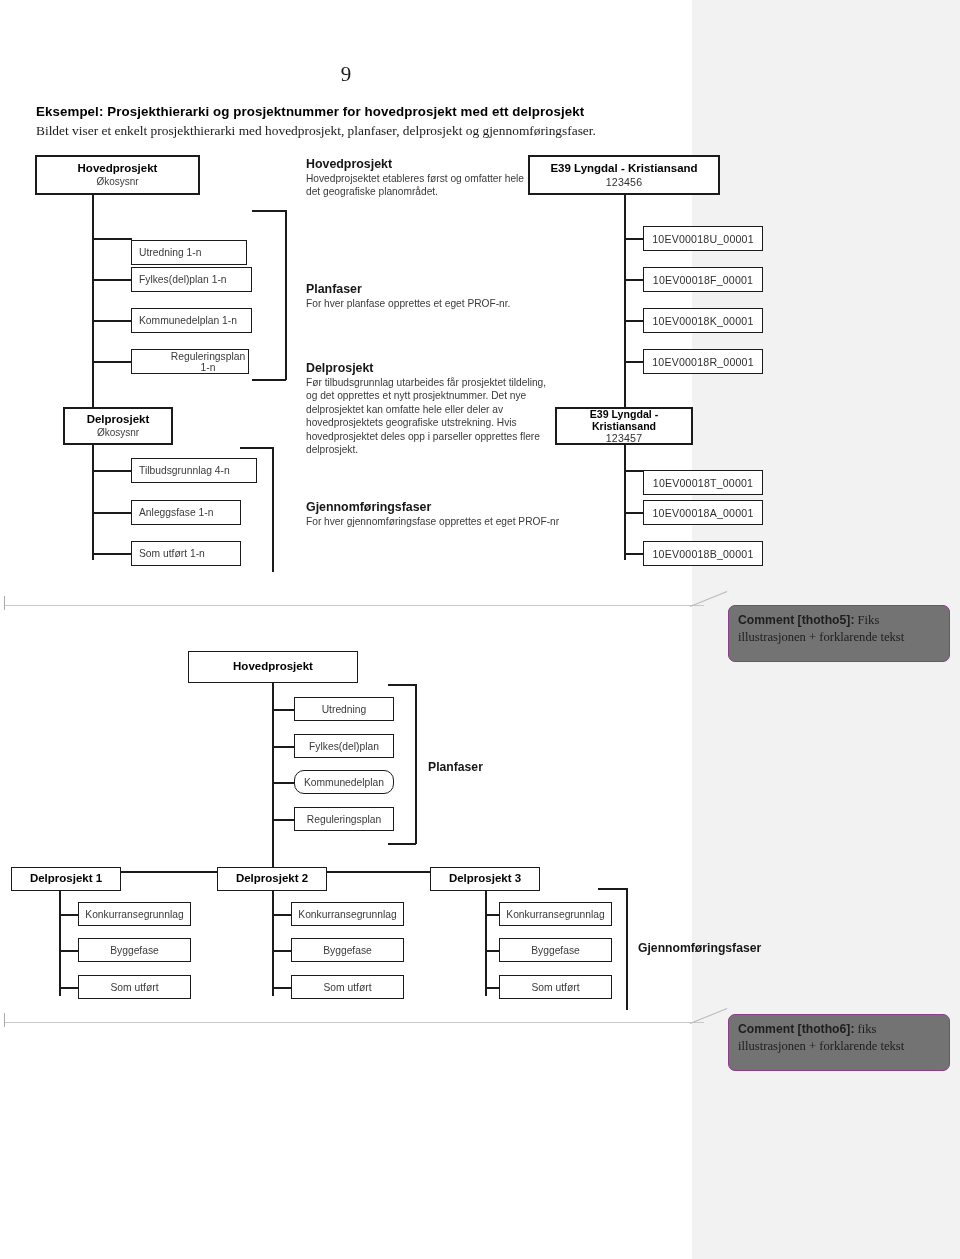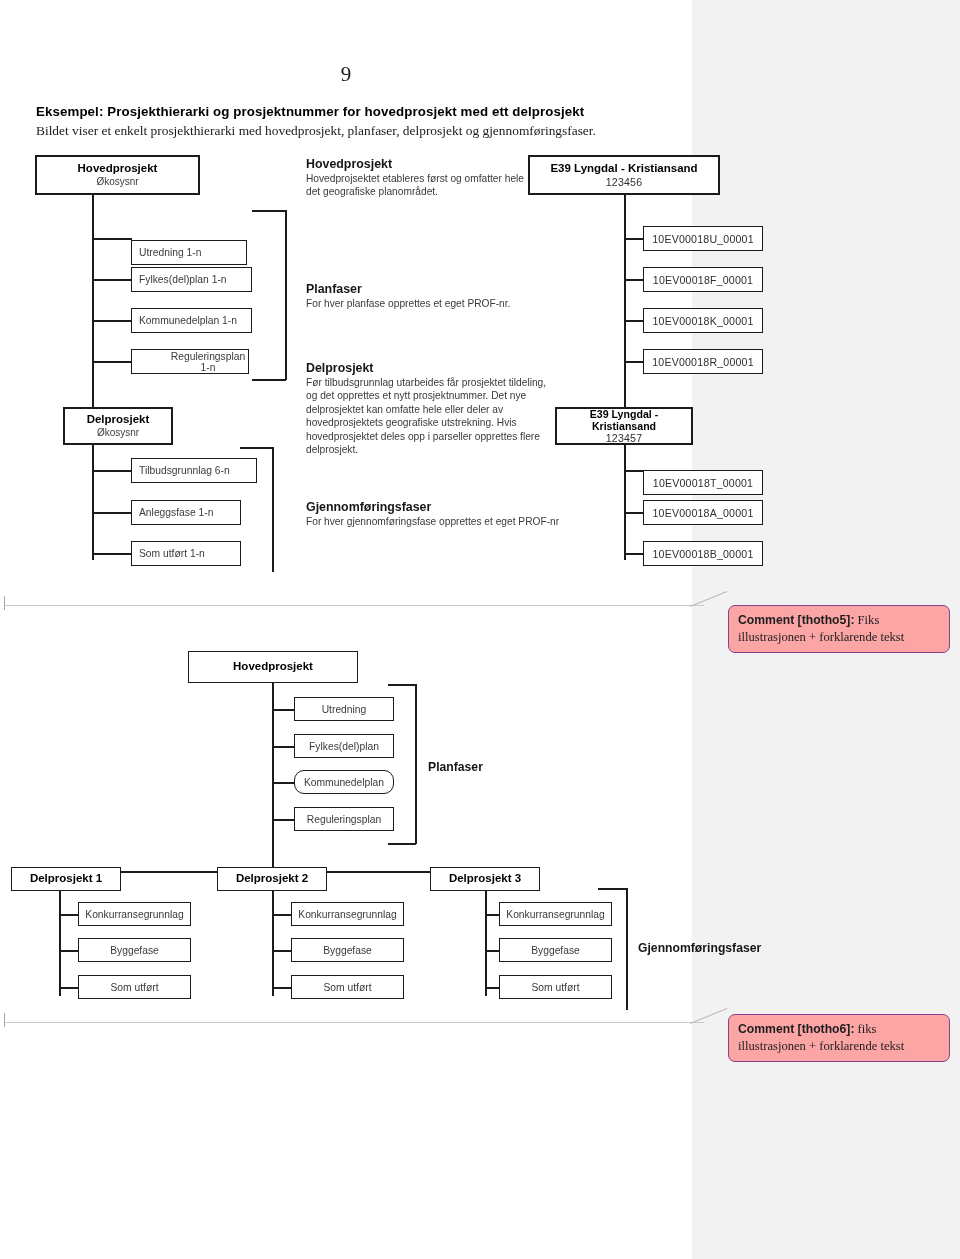--- a/index.html
+++ b/index.html
@@ -56,22 +56,22 @@
   .exp p{margin:0;font-size:10.2px;line-height:1.32;color:#3a3a3a;}
 
   .grp-label{position:absolute;font-size:12.2px;font-weight:bold;color:#161616;}
 
   
   .comment-sep{position:absolute;height:1px;background:#c9c9c9;}
   .comment-tick{position:absolute;width:1px;background:#a9a9a9;}
   .comment-lead{position:absolute;height:1px;background:#b9b9b9;transform-origin:left center;}
   .comment-box{
     position:absolute;box-sizing:border-box;
-    background:#fca5a5;border:1px solid #8a3f8a;border-radius:7px;
-    padding:6px 9px 7px 9px;
+    background:#737373;border:1px solid #8a3f8a;border-radius:7px;
+    padding:6px 9px 16px 9px;
     font-family:"Liberation Serif", serif;font-size:12.6px;line-height:1.3;color:#1d1d1d;
   }
   .comment-box b{font-family:"Liberation Sans", sans-serif;font-size:12.2px;}
 </style>
 </head>
 <body>
 
 <div class="page-content"></div>
 <div class="page-right-margin"></div>
 
@@ -109,21 +109,21 @@
   <div class="hline thin" style="left:252px;top:210px;width:34px;"></div>
   <div class="hline thin" style="left:252px;top:379px;width:34px;"></div>
 
   <div class="nbox" style="left:63px;top:407px;width:110px;height:38px;">
     <div class="t1">Delprosjekt</div>
     <div class="t2">Økosysnr</div>
   </div>
   <div class="vline" style="left:92px;top:445px;height:115px;"></div>
 
   <div class="nbox thin leftish" style="left:131px;top:458px;width:126px;height:25px;">
-    <span class="single">Tilbudsgrunnlag 6-n</span>
+    <span class="single">Tilbudsgrunnlag 4-n</span>
   </div>
   <div class="nbox thin leftish" style="left:131px;top:500px;width:110px;height:25px;">
     <span class="single">Anleggsfase 1-n</span>
   </div>
   <div class="nbox thin leftish" style="left:131px;top:541px;width:110px;height:25px;">
     <span class="single">Som utført 1-n</span>
   </div>
   <div class="hline thin" style="left:92px;top:470px;width:40px;"></div>
   <div class="hline thin" style="left:92px;top:512px;width:40px;"></div>
   <div class="hline thin" style="left:92px;top:553px;width:40px;"></div>

